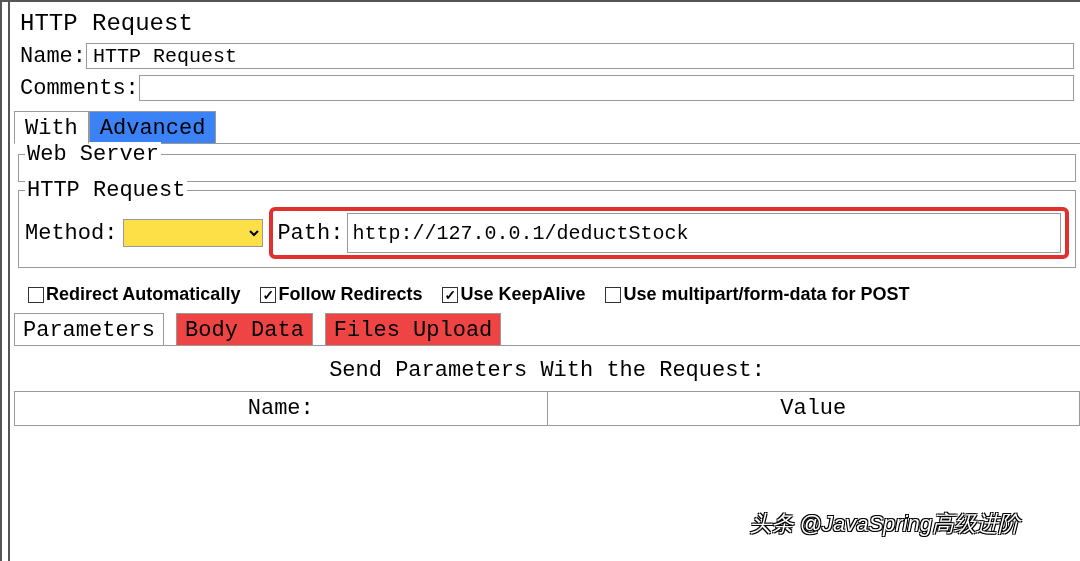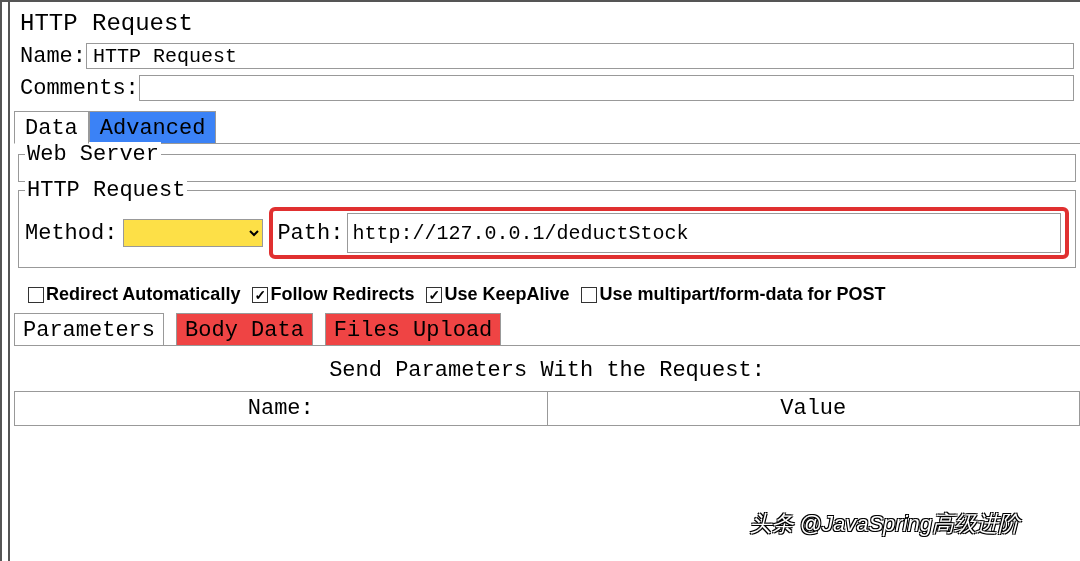--- a/index.html
+++ b/index.html
@@ -135,21 +135,21 @@
       flex: 1;
       border: 1px solid #999;
       height: 40px;
       font-family: "Courier New", monospace;
       font-size: 20px;
       padding: 2px 4px;
     }
     .checkbox-row {
       display: flex;
       align-items: flex-end;
-      gap: 4px;
+      gap: 12px;
       padding: 8px 14px;
       font-family: Arial, sans-serif;
       font-size: 18px;
       font-weight: bold;
     }
     .cb-item {
       display: flex;
       align-items: center;
       gap: 2px;
       margin-right: 8px;
@@ -226,21 +226,21 @@
       <span class="field-label">Name:</span>
       <input class="text-input" value="HTTP Request" style="">
     </div>
 
     <div class="field-row">
       <span class="field-label">Comments:</span>
       <input class="text-input" value="" style="">
     </div>
 
     <div class="tabs-row">
-      <div class="tab active">Data</div>
+      <div class="tab active">With</div>
       <div class="tab">Advanced</div>
     </div>
 
     <div class="tab-body">
 
       <div class="group">
         <span class="group-title">Web Server</span>
       </div>
 
       <div class="group">

